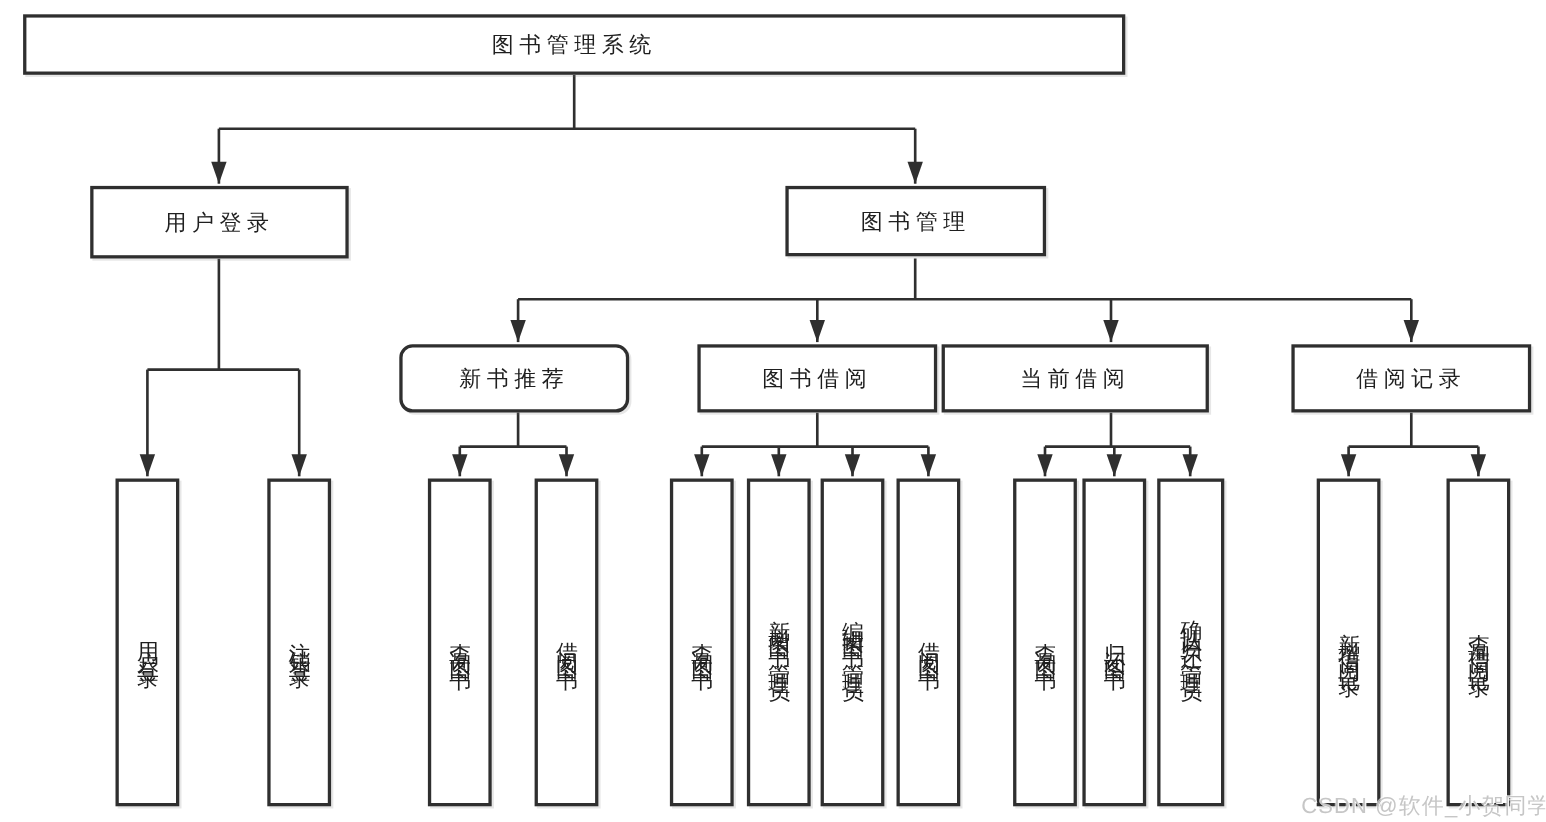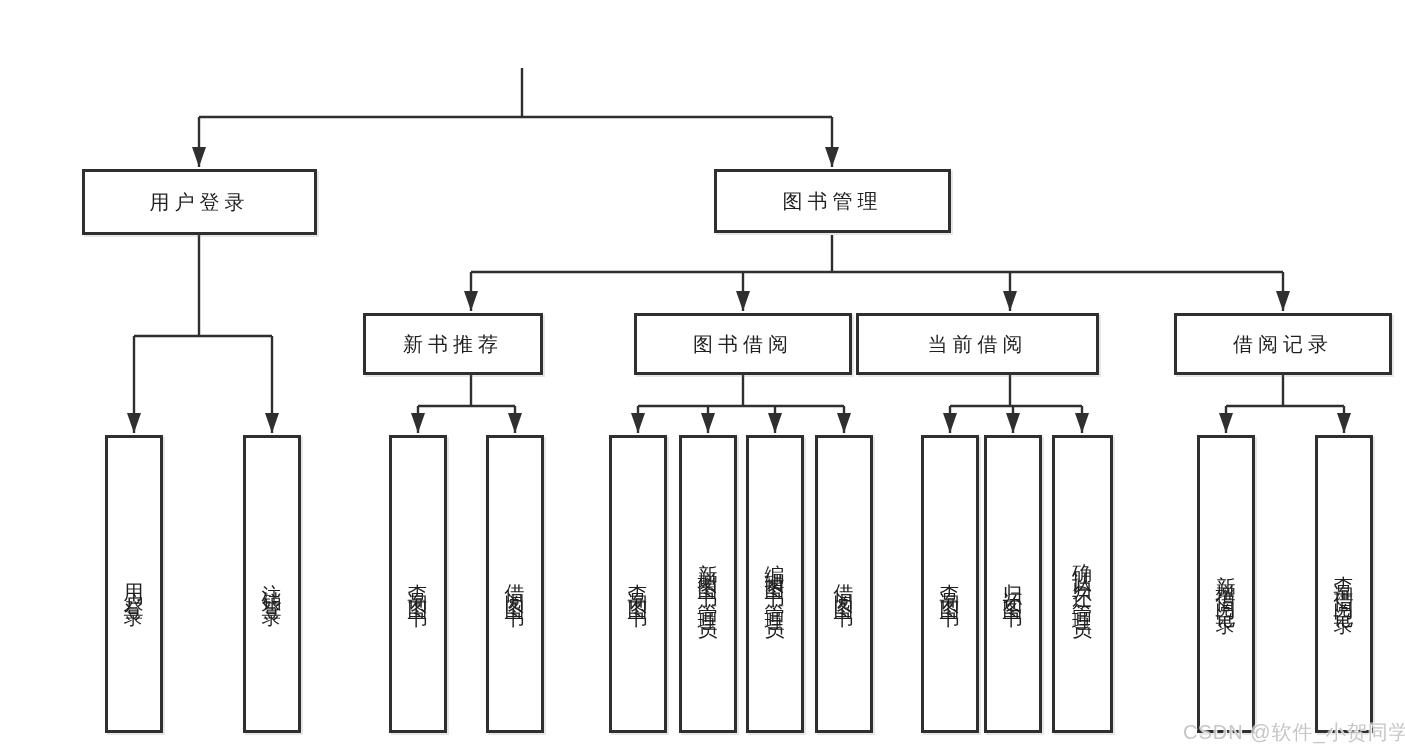--- a/index.html
+++ b/index.html
@@ -22,21 +22,21 @@
     white-space:nowrap;
   }
   .vbox{
     writing-mode:vertical-rl;text-orientation:mixed;
     letter-spacing:8px;line-height:1;white-space:nowrap;
   }
   
   .n-root{left:21px;top:13px;width:1002px;height:55px;}
   .n-userlogin{left:82px;top:169px;width:235px;height:66px;}
   .n-bookmgmt{left:714px;top:169px;width:237px;height:64px;}
-  .n-newbook{left:363px;top:313px;width:180px;height:62px;}
+  .n-newbook{left:363px;top:313px;width:209px;height:62px;border-radius:12px;}
   .n-bookborrow{left:634px;top:313px;width:218px;height:62px;}
   .n-currentborrow{left:856px;top:313px;width:243px;height:62px;}
   .n-records{left:1174px;top:313px;width:218px;height:62px;}
   
   .leaf{top:435px;height:298px;width:58px;}
   .l-a1{left:105px;} .l-a2{left:243px;}
   .l-b1{left:389px;} .l-b2{left:486px;}
   .l-c1{left:609px;} .l-c2{left:679px;} .l-c3{left:746px;} .l-c4{left:815px;}
   .l-d1{left:921px;} .l-d2{left:984px;} .l-d3{left:1052px;width:61px;}
   .l-e1{left:1197px;} .l-e2{left:1315px;}
@@ -106,20 +106,21 @@
       <line class="stem" x1="1082" y1="406" x2="1082" y2="433" marker-end="url(#arrowhead)"></line>
     </g>
 
     <g>
       <path class="wire" d="M1283,375 V406 M1226,406 H1344"></path>
       <line class="stem" x1="1226" y1="406" x2="1226" y2="433" marker-end="url(#arrowhead)"></line>
       <line class="stem" x1="1344" y1="406" x2="1344" y2="433" marker-end="url(#arrowhead)"></line>
     </g>
   </svg>
 
+  <div class="box n-root">图书管理系统</div>
 
   <div class="box n-userlogin">用户登录</div>
   <div class="box n-bookmgmt">图书管理</div>
 
   <div class="box n-newbook">新书推荐</div>
   <div class="box n-bookborrow">图书借阅</div>
   <div class="box n-currentborrow">当前借阅</div>
   <div class="box n-records">借阅记录</div>
 
   <div class="box vbox leaf l-a1">用户登录</div>

